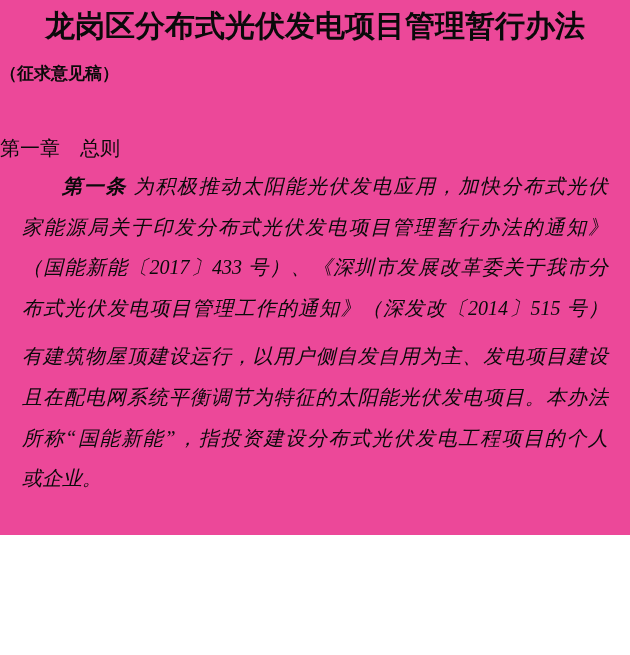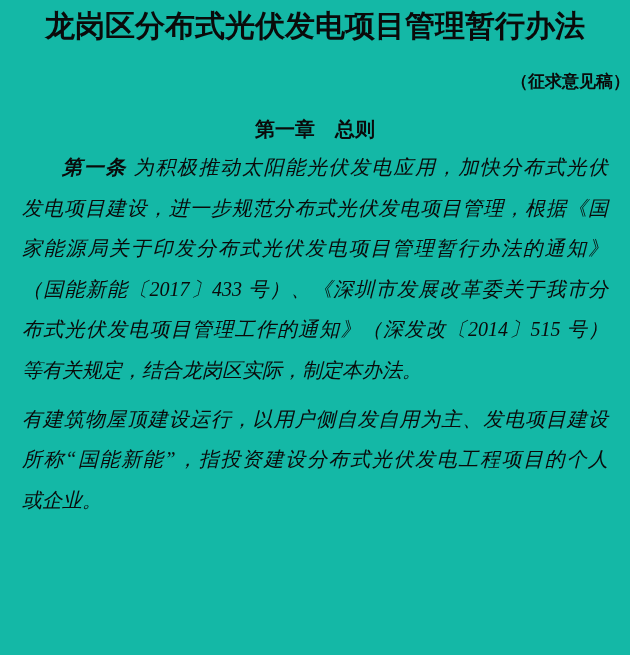--- a/index.html
+++ b/index.html
@@ -3,46 +3,45 @@
 <meta charset="utf-8">
 <style>
   html, body {
     margin: 0;
     padding: 0;
     background: #ffffff;
   }
   .page {
     position: relative;
     width: 630px;
-    height: 655px;
-    background: #14b8a6;
+    height: 535px;
+    background: #ec4899;
     color: #0a0a0a;
     font-family: "Liberation Serif", "DejaVu Serif", serif;
     overflow: hidden;
   }
   .doc-title {
     margin-top: 6px;
     text-align: center;
     font-size: 30px;
     font-weight: bold;
     line-height: 40px;
     letter-spacing: 0px;
   }
   .doc-subtitle {
-    margin-top: 24px;
-    text-align: right;
+    margin-top: 16px;
+    text-align: left;
     font-size: 17px;
     font-weight: bold;
     line-height: 24px;
   }
   .chapter-heading {
-    margin-top: 21px;
-    text-align: center;
+    margin-top: 48px;
     font-size: 20px;
-    font-weight: bold;
+    font-weight: normal;
     line-height: 28px;
   }
   .doc-body {
     margin: 4px 22px 0 22px;
     font-size: 20px;
   }
   .paragraph {
     margin: 0;
   }
   .paragraph + .paragraph {
@@ -71,25 +70,24 @@
   <div class="doc-title">龙岗区分布式光伏发电项目管理暂行办法</div>
 
   <div class="doc-subtitle">（征求意见稿）</div>
 
   <div class="chapter-heading">第一章　总则</div>
 
   <div class="doc-body">
 
   <div class="paragraph">
         <div class="line indent"><b>第一条</b> 为积极推动太阳能光伏发电应用，加快分布式光伏</div>
-        <div class="line">发电项目建设，进一步规范分布式光伏发电项目管理，根据《国</div>
         <div class="line">家能源局关于印发分布式光伏发电项目管理暂行办法的通知》</div>
         <div class="line">（国能新能〔2017〕433 号）、《深圳市发展改革委关于我市分</div>
         <div class="line">布式光伏发电项目管理工作的通知》（深发改〔2014〕515 号）</div>
-        <div class="line last">等有关规定，结合龙岗区实际，制定本办法。</div>
       </div>
       <div class="paragraph">
         <div class="line">有建筑物屋顶建设运行，以用户侧自发自用为主、发电项目建设</div>
+        <div class="line">且在配电网系统平衡调节为特征的太阳能光伏发电项目。本办法</div>
         <div class="line">所称“国能新能”，指投资建设分布式光伏发电工程项目的个人</div>
         <div class="line last">或企业。</div>
       </div>
     </div>
 </div>
 
 </body></html>

